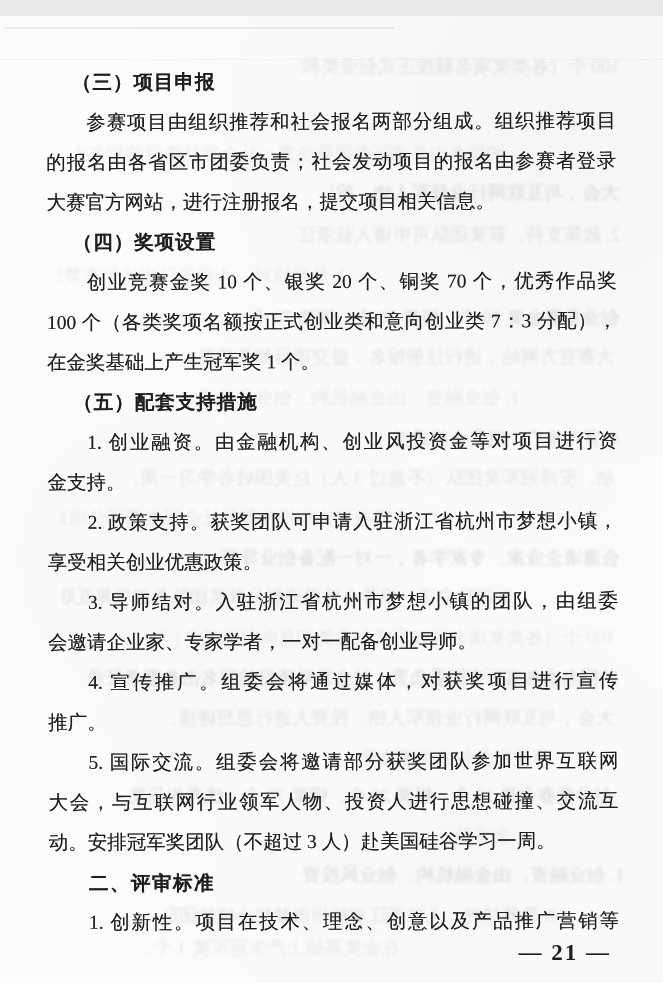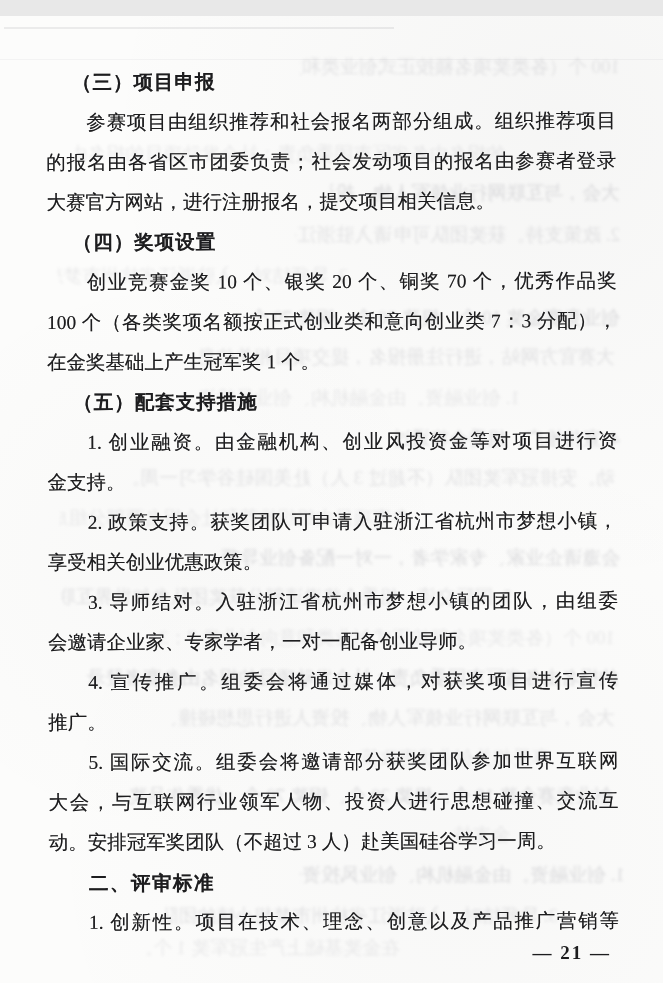--- a/index.html
+++ b/index.html
@@ -34,21 +34,21 @@
   }
   .ln{height:40px;line-height:40px;text-align:left;}
   .full{text-align:justify;text-align-last:justify;}
   .ind{text-indent:40px;}
   .h2{font-weight:bold;text-indent:26px;letter-spacing:1px;}
   .h1{font-weight:bold;text-indent:40px;letter-spacing:1.5px;
       font-family:"Liberation Sans","DejaVu Sans",sans-serif;}
   .footer{
     position:absolute;right:52px;top:922px;height:30px;line-height:30px;
     font-family:"Liberation Serif","DejaVu Serif",serif;
-    font-weight:bold;font-size:19px;letter-spacing:2px;color:#1d1d1f;
+    font-weight:bold;font-size:23px;letter-spacing:2px;color:#1d1d1f;
   }
 </style>
 </head>
 <body>
 
 <div class="page">
 
   <div class="streak streak1"></div>
   <div class="streak streak2"></div>
 

